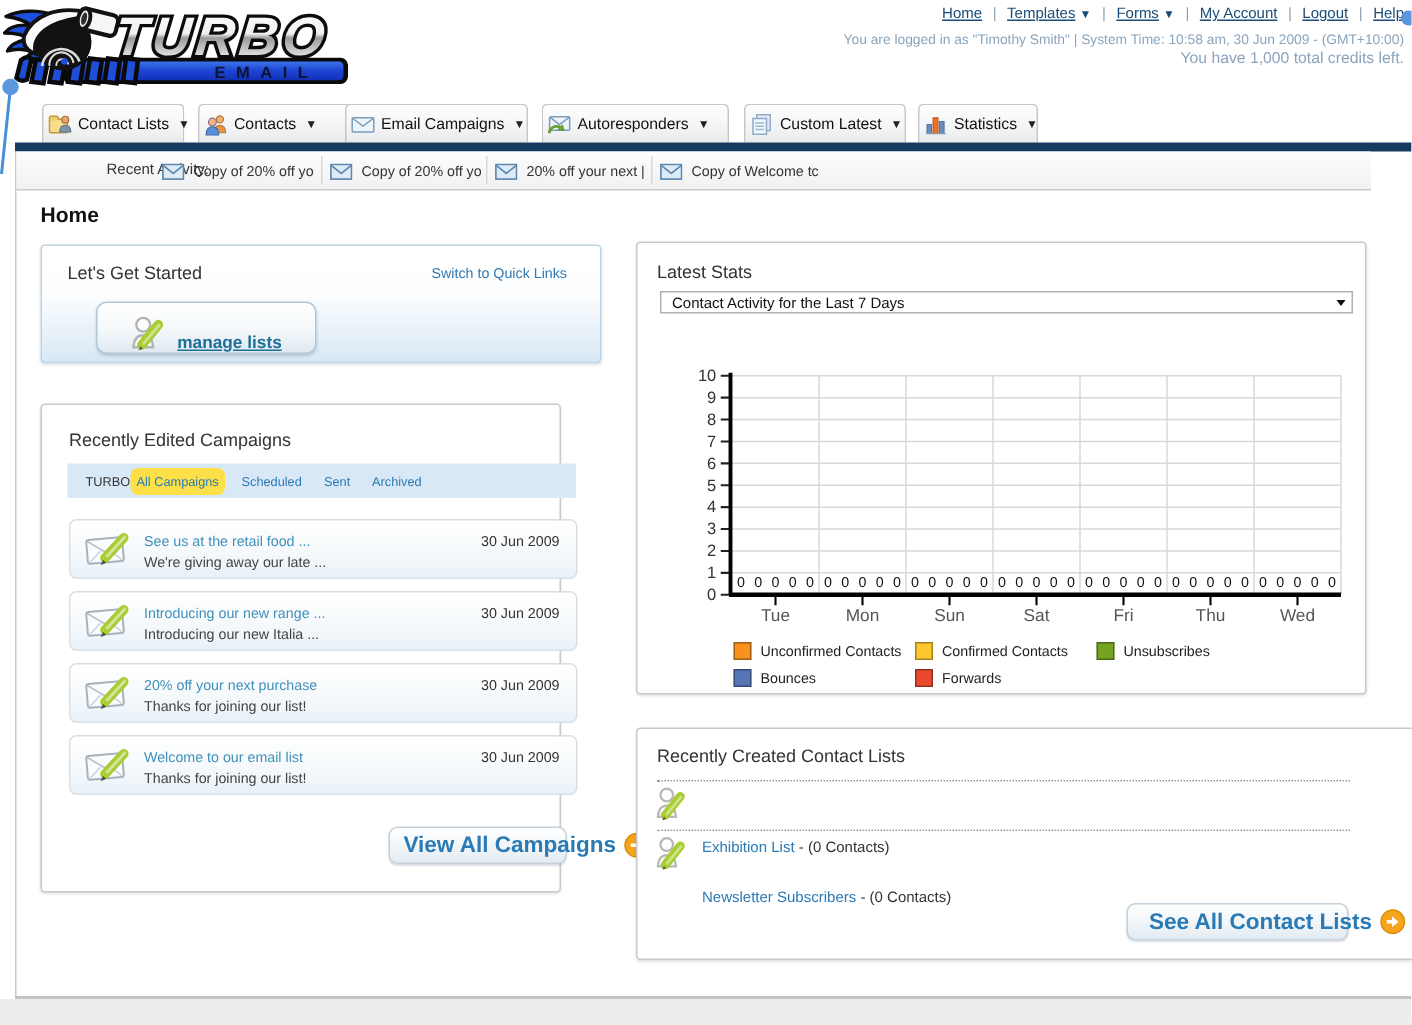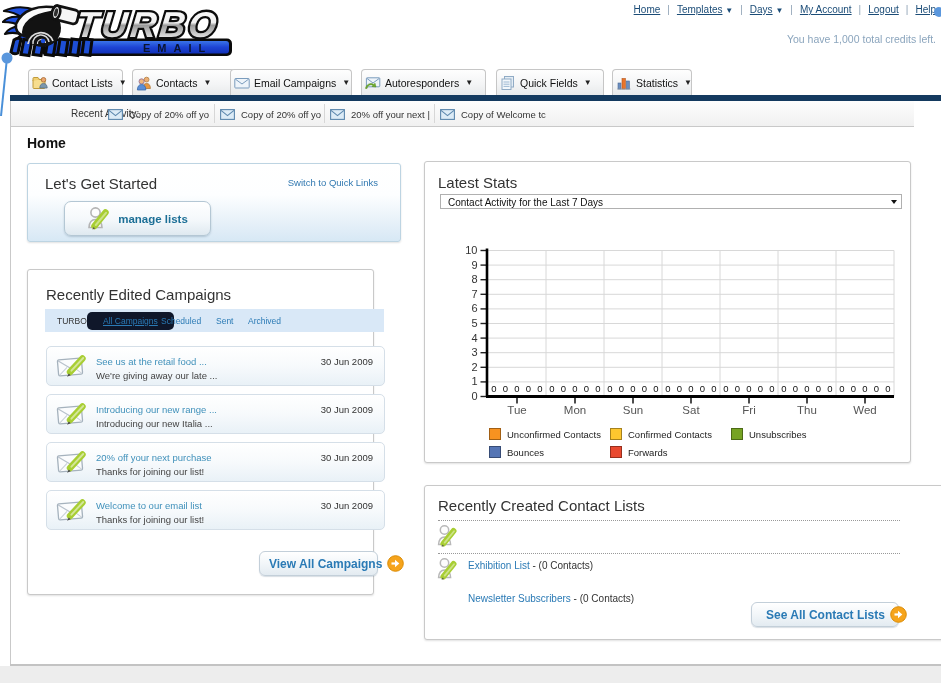--- a/index.html
+++ b/index.html
@@ -34,38 +34,38 @@
 #recent { position:absolute; left:11px; top:101px; width:903px; height:26px; background:linear-gradient(#fdfdfd,#f1f1f1); border-bottom:1px solid #c9c9c9; }
 #recent .lbl { position:absolute; left:16px; top:7px; font-size:10px; color:#333;margin-left:44px; }
 .ritem { position:absolute; top:4px; height:18px; display:flex; align-items:center; font-size:9.5px; color:#333; white-space:nowrap; }
 .ritem svg { margin-right:6px; }
 .rsep { position:absolute; top:3px; width:1px; height:19px; background:#d7d7d7; }
 
 #home { position:absolute; left:27px; top:135px; font-size:14px; font-weight:bold; color:#111; }
 
 
 .panel { position:absolute; background:#fff; border:1px solid #c9c9c9; border-radius:3px; box-shadow:0 1px 2px rgba(0,0,0,0.12); }
-.ptitle { position:absolute; font-size:15px; color:#333; }
+.ptitle { position:absolute; font-size:12px; color:#333; }
 
 
 #getstarted { left:27px; top:163px; width:374px; height:79px; background:linear-gradient(#ffffff 0%,#fdfeff 40%,#e9f2f9 72%,#d7e8f5 100%); border:1px solid #bdd4e2; }
 #switchq { position:absolute; right:22px; top:13px; font-size:9.5px; color:#3279b1; }
-.gsbtn { position:absolute; top:37px; height:35px; background:linear-gradient(#ffffff,#f4f8fb 55%,#dfe9f0); border:1px solid #b4c7d4; border-radius:7px; box-shadow:0 1px 2px rgba(60,90,120,0.25); display:flex; align-items:center; justify-content:center; font-size:11.5px; font-weight:bold; color:#1c6f96; white-space:nowrap; }
+.gsbtn { position:absolute; top:37px; height:35px; background:linear-gradient(#ffffff,#f4f8fb 55%,#dfe9f0); border:1px solid #b4c7d4; border-radius:7px; box-shadow:0 1px 2px rgba(60,90,120,0.25); display:flex; align-items:flex-end; justify-content:center; font-size:11.5px; font-weight:bold; color:#1c6f96; white-space:nowrap;text-decoration:underline; }
 
 
 #campaigns { left:27px; top:269px; width:347px; height:326px; }
 #showbar { position:absolute; left:17px; top:39px; width:339px; height:23px; background:#d9e8f7; font-size:8.5px; color:#333; }
 #showbar span, #showbar a { position:absolute; top:7px; }
-#showbar .pill { background:#0f172a; border-radius:5px; padding:4px 16px; color:#2a7ab5; top:3px;text-decoration:underline; }
+#showbar .pill { background:#fde047; border-radius:5px; padding:4px 4px; color:#2a7ab5; top:3px; }
 #showbar a { color:#2a7ab5; text-decoration:none; }
 .card { position:absolute; left:18px; width:339px; height:40px; background:linear-gradient(#ffffff,#f7fafc 50%,#e9f1f7); border:1px solid #d5dfe8; border-radius:5px; }
 .card .ttl { position:absolute; left:49px; top:9px; font-size:9.5px; color:#3f90ba; }
 .card .sub { position:absolute; left:49px; top:23px; font-size:9.5px; color:#444; }
 .card .dt { position:absolute; right:11px; top:9px; font-size:9.5px; color:#333; }
-.vbtn { position:absolute; height:25px; background:linear-gradient(#ffffff,#f2f6f9 50%,#e3ebf1); border:1px solid #c3cfd9; border-radius:6px; box-shadow:0 1px 1px rgba(60,90,120,0.2); display:flex; align-items:center; font-size:12px; font-weight:bold; color:#2a7ab5; white-space:nowrap; }
+.vbtn { position:absolute; height:25px; background:linear-gradient(#ffffff,#f2f6f9 50%,#e3ebf1); border:1px solid #c3cfd9; border-radius:6px; box-shadow:0 1px 1px rgba(60,90,120,0.2); display:flex; align-items:center; font-size:15px; font-weight:bold; color:#2a7ab5; white-space:nowrap; }
 
 
 #stats { left:424px; top:161px; width:487px; height:302px; }
 #stitle { left:13px; top:12px; }
 #ssel { position:absolute; left:15px; top:32px; width:462px; height:15px; border:1px solid #b0b0b0; background:#fff; font-size:11px; color:#111; }
 #ssel .txt { font-size:10px; }
 #ssel .txt { position:absolute; left:7px; top:1.5px; }
 #ssel .ar { position:absolute; right:4px; top:5px; width:0; height:0; border-left:3.5px solid transparent; border-right:3.5px solid transparent; border-top:4.5px solid #111; }
 .leg { position:absolute; display:flex; align-items:center; font-size:9.5px; color:#222; white-space:nowrap; }
 .leg i { width:12px; height:12px; margin-right:6px; border:1px solid rgba(0,0,0,0.35); }
@@ -130,21 +130,22 @@
 </g>
 
 <text x="78" y="35" font-size="36" font-weight="bold" font-style="italic" letter-spacing="3" font-family="Liberation Sans" fill="url(#chrome)" stroke="#0c0c0c" stroke-width="4.6" paint-order="stroke" transform="skewX(-6) translate(-1,0)">TURBO</text>
 </svg>
 
   <svg id="pinline" width="14" height="70" viewBox="0 0 14 70">
     <line x1="7" y1="6" x2="1" y2="64" stroke="#4a90d9" stroke-width="2"></line>
     <circle cx="7" cy="6" r="5.5" fill="#5a97dd"></circle>
   </svg>
 
-  <div id="toplinks"><a>Home</a><span class="sep">|</span><a>Templates</a> <span class="dd">▼</span><span class="sep">|</span><a>Days</a> <span class="dd">▼</span><span class="sep">|</span><a>My Account</a><span class="sep">|</span><a>Logout</a><span class="sep">|</span><a>Help</a></div>
+  <div id="toplinks"><a>Home</a><span class="sep">|</span><a>Templates</a> <span class="dd">▼</span><span class="sep">|</span><a>Forms</a> <span class="dd">▼</span><span class="sep">|</span><a>My Account</a><span class="sep">|</span><a>Logout</a><span class="sep">|</span><a>Help</a></div>
+  <div id="log1">You are logged in as "Timothy Smith" | System Time: 10:58 am, 30 Jun 2009 - (GMT+10:00)</div>
   <div id="log2">You have 1,000 total credits left.</div>
   <div id="topdot"></div>
 
   <div class="tab" style="left:28px;width:95px">
       <svg width="16" height="16" viewBox="0 0 16 16">
         <rect x="1" y="4.5" width="12" height="9" rx="1" fill="#f7dd8e" stroke="#c09a3a"></rect>
         <path d="M1 6 l0-2.5 a1 1 0 0 1 1-1 h4 l1.5 2" fill="#f0cf71" stroke="#c09a3a" stroke-width="1"></path>
         <circle cx="11.5" cy="4.8" r="2.3" fill="#eba56f" stroke="#a5682f" stroke-width="0.8"></circle>
         <path d="M7.8 13 q0.2-4.5 3.7-4.5 q3.5 0 3.7 4.5 z" fill="#7b97ad" stroke="#5a7286" stroke-width="0.8"></path>
       </svg>
@@ -177,21 +178,21 @@
       </svg>
       <span>Autoresponders</span>
       <span class="arr">▼</span>
     </div>
   <div class="tab" style="left:496px;width:108px">
       <svg width="16" height="16" viewBox="0 0 16 16">
         <rect x="4.5" y="1.5" width="9" height="10.5" fill="#e4edf5" stroke="#90abc5"></rect>
         <rect x="2" y="4" width="9" height="10.5" fill="#f2f7fb" stroke="#90abc5"></rect>
         <path d="M3.5 7 h6 M3.5 9.2 h6 M3.5 11.4 h6" stroke="#9db8d2" fill="none"></path>
       </svg>
-      <span>Quick Fields</span>
+      <span>Custom Latest</span>
       <span class="arr">▼</span>
     </div>
   <div class="tab" style="left:612px;width:80px">
       <svg width="16" height="16" viewBox="0 0 16 16">
         <rect x="2" y="8" width="3" height="6" fill="#6b8ebf" stroke="#4a6a96" stroke-width="0.6"></rect>
         <rect x="6" y="3.5" width="3.4" height="10.5" fill="#e8742a" stroke="#b5541a" stroke-width="0.6"></rect>
         <rect x="10.4" y="6" width="3" height="8" fill="#6b8ebf" stroke="#4a6a96" stroke-width="0.6"></rect>
         <rect x="1.4" y="13.6" width="13" height="0.9" fill="#8a98a8"></rect>
       </svg>
       <span>Statistics</span>

